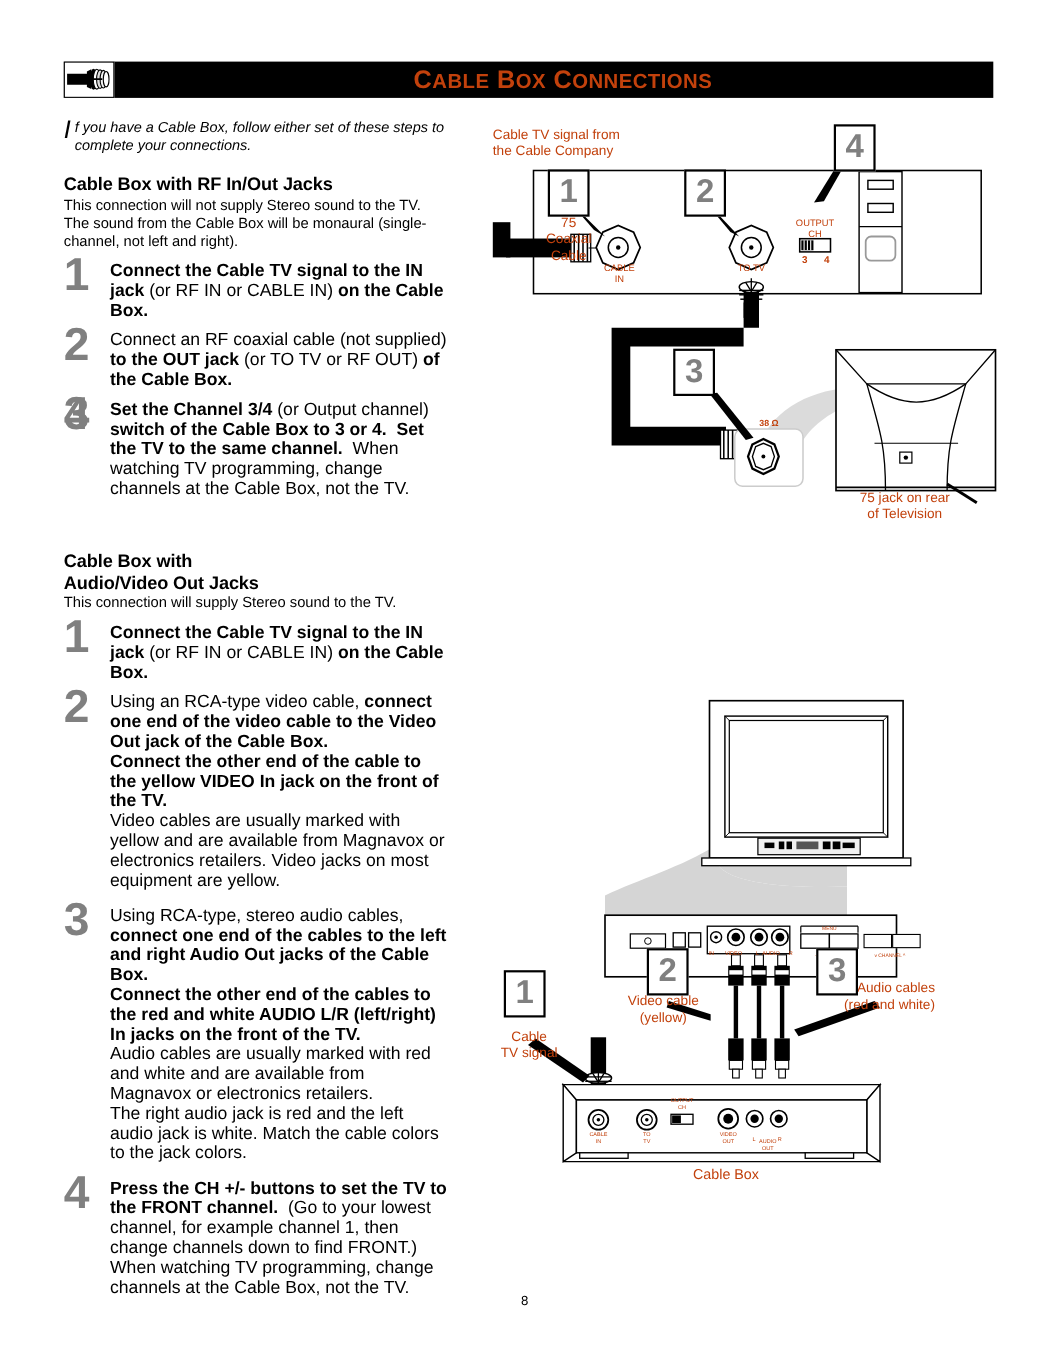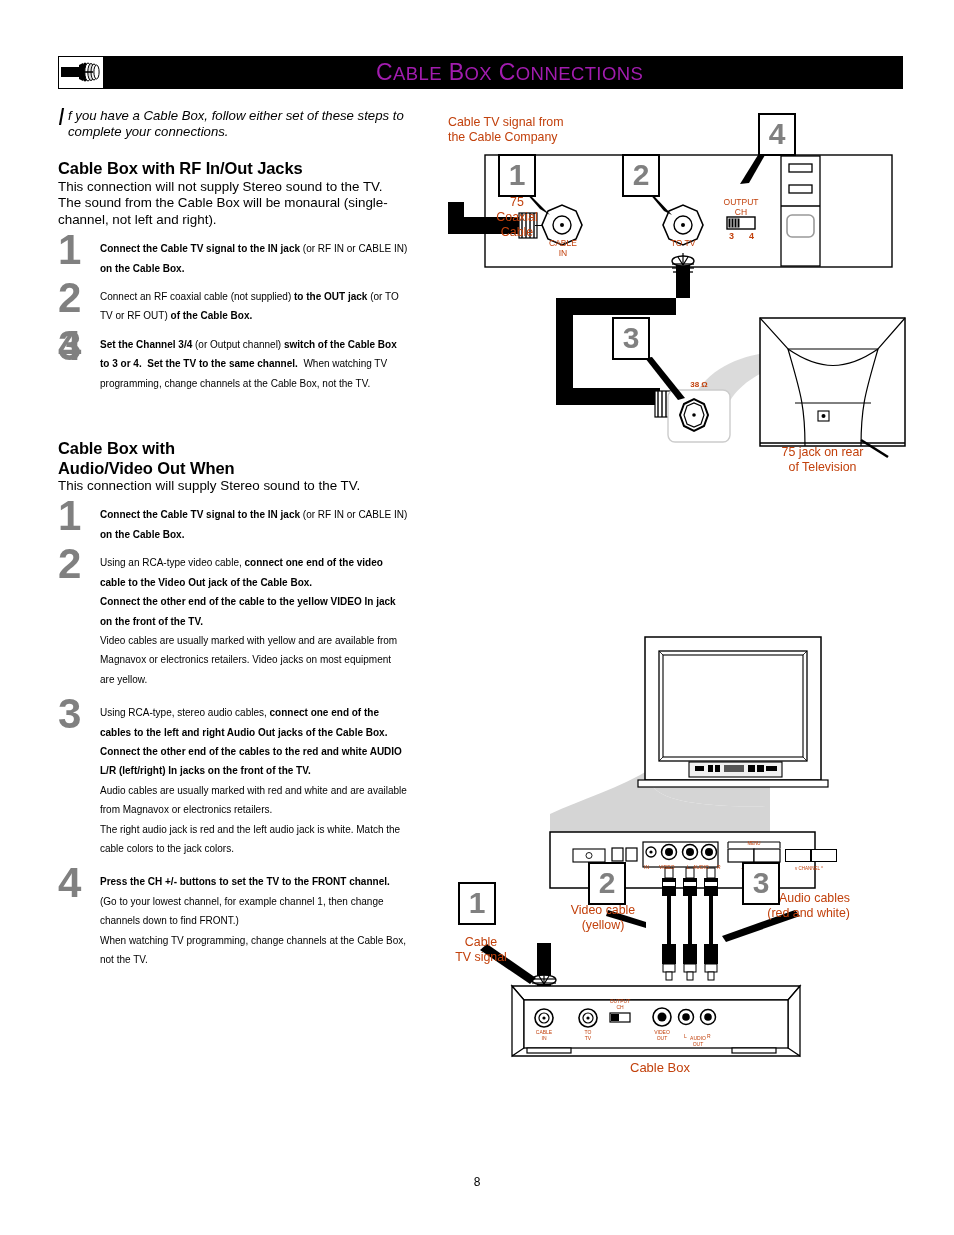--- a/index.html
+++ b/index.html
@@ -26,23 +26,23 @@
   .header-icon-box {
     position: absolute; left: 0px; top: 0px;
     width: 46px; height: 33px;
     background: #fff;
     border: 1.5px solid #000;
     overflow: hidden;
   }
   .coax-svg { display:block; }
   .header-title {
     position: absolute; left: 318px; top: 2px;
-    color: #a21caf;
+    color: #c2410c;
     font-size: 23px;
-    font-weight: normal;
+    font-weight: bold;
     letter-spacing: 0.4px;
     line-height: 29px;
     font-variant: small-caps;
     white-space: nowrap;
   }
 
   
   .left-col {
     position: absolute; left: 58px; top: 108px;
     width: 350px;
@@ -85,21 +85,21 @@
   .step-num {
     position: absolute;
     left: 0px; top: -9px;
     font-size: 42px;
     font-weight: bold;
     color: #808080;
     line-height: 42px;
     font-family: "Liberation Sans", sans-serif;
   }
   .step-txt {
-    font-size: 10px;
+    font-size: 16px;
     line-height: 16.4px;
   }
   .step-txt b { font-weight: bold; }
 
   
   .pagenum {
     position: absolute;
     left: 0; top: 1175px;
     width: 954px;
     text-align: center;
@@ -177,21 +177,21 @@
       <span class="step-num">3</span>
     </div>
     <div class="step">
       <span class="step-num">4</span>
       <span class="step-txt"><b>Set the Channel 3/4</b> (or Output channel) <b>switch of the Cable Box to 3 or 4.&nbsp; Set the TV to the same channel.</b>&nbsp; When watching TV programming, change channels at the Cable Box, not the TV.</span>
     </div>
   </div>
 
   <h2 class="sect" style="margin-top:46px;margin-bottom:0">
     <span>Cable Box with</span><br>
-    <span>Audio/Video Out When</span>
+    <span>Audio/Video Out Jacks</span>
   </h2>
   <p class="sub">This connection will supply Stereo sound to the TV.</p>
 
   <div class="steps">
     <div class="step">
       <span class="step-num">1</span>
       <span class="step-txt"><b>Connect the Cable TV signal to the IN jack</b> (or RF IN or CABLE IN) <b>on the Cable Box.</b></span>
     </div>
     <div class="step" style="margin-bottom:14px">
       <span class="step-num">2</span>

